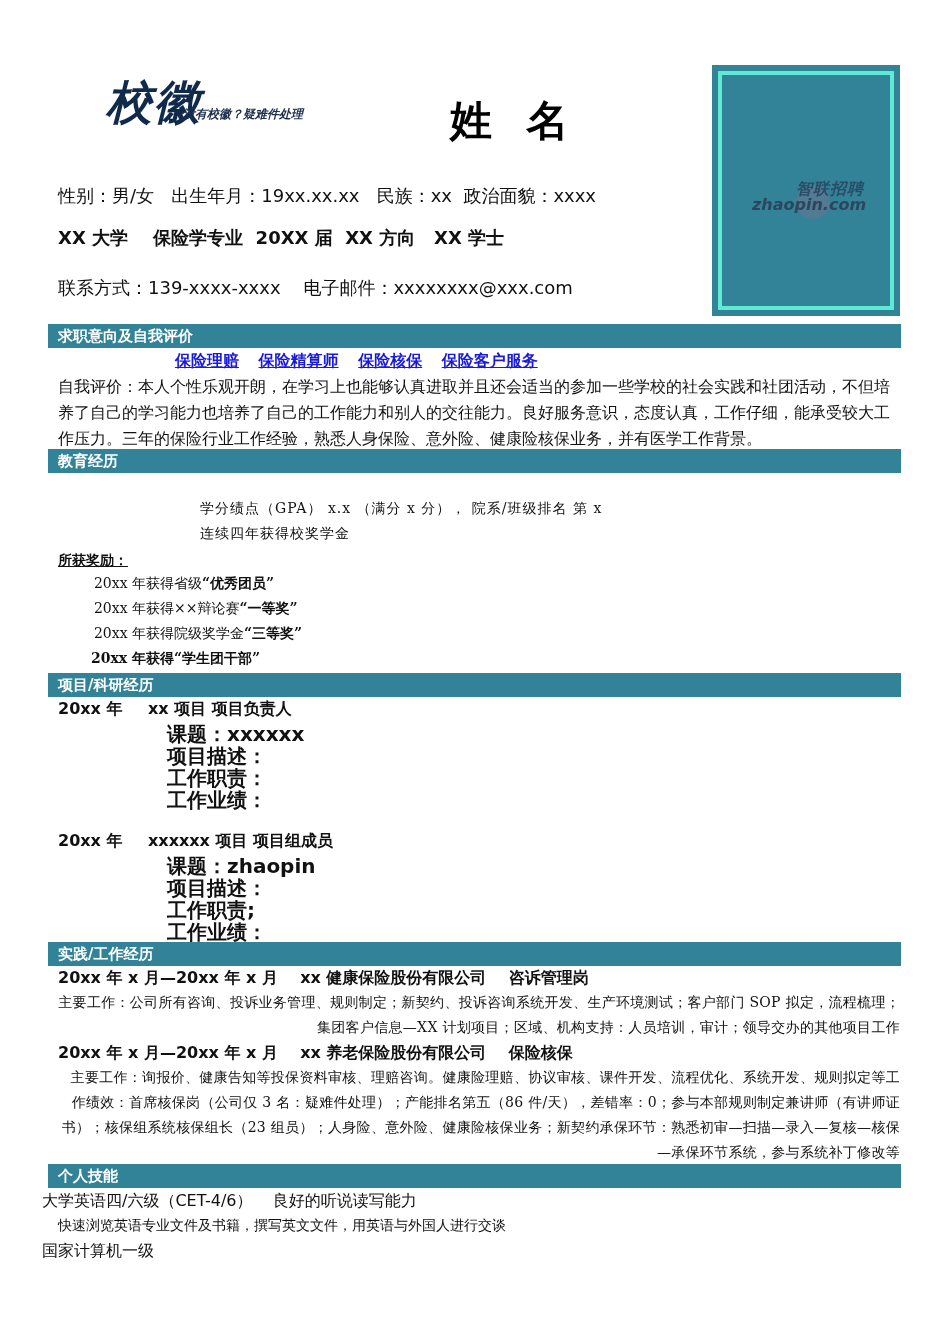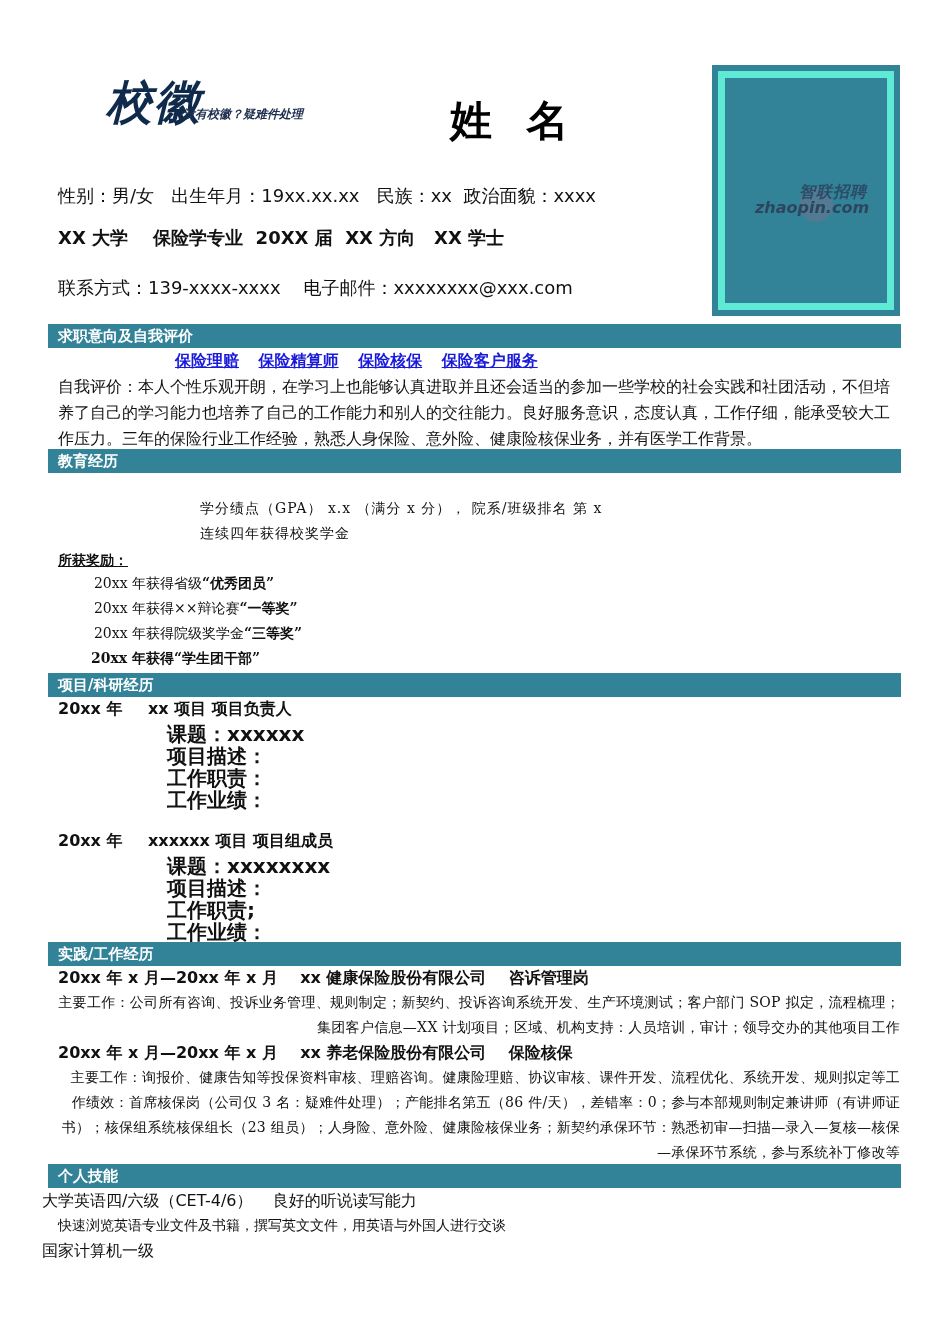--- a/index.html
+++ b/index.html
@@ -7,21 +7,21 @@
          font-family: "DejaVu Sans", "Liberation Sans", sans-serif; color: #111; }
   .abs { position: absolute; }
   .logo { left: 70px; top: 72px; font-size: 46px; font-weight: bold; color: #0f2a4a;
           font-family: "DejaVu Serif", "Liberation Serif", serif; font-style: italic; letter-spacing: 2px; margin-left: 36px; }
   .logo-sub { left: 183px; top: 106px; font-size: 12px; font-style: italic; font-weight: bold; color: #1d2f4f;
               font-family: "DejaVu Serif", "Liberation Serif", serif; }
   .name { left: 450px; top: 93px; font-size: 42px; font-weight: bold; letter-spacing: 10px; color: #000; }
   .info { left: 58px; font-size: 18px; color: #111; white-space: pre; }
   .info.bold { font-weight: bold; }
   .photo { left: 712px; top: 65px; width: 188px; height: 251px; background: #338398; }
-  .photo-inner { position: absolute; left: 6px; top: 6px; right: 6px; bottom: 6px; border: 7px solid #5eead4; }
+  .photo-inner { position: absolute; left: 6px; top: 6px; right: 6px; bottom: 6px; border: 4px solid #5eead4; }
   .watermark { position: absolute; left: 28px; top: 104px; width: 140px; height: 40px; }
   .wm-cn { position: absolute; right: 26px; top: 0; font-size: 16px; font-style: italic; font-weight: bold; color: #2b4b66; letter-spacing: 1px; }
   .wm-en { position: absolute; left: 2px; top: 16px; font-size: 16px; font-style: italic; font-weight: bold; color: #2d465e; }
   .wm-dot { position: absolute; left: 46px; top: 6px; width: 34px; height: 34px; border-radius: 50%; background: rgba(120,110,140,0.45); }
   .bar { left: 48px; width: 853px; height: 24px; background: #338398; color: #fff; font-weight: bold;
          font-size: 15px; line-height: 24px; padding-left: 10px; box-sizing: border-box; }
   .intents { left: 175px; top: 351px; font-size: 16px; font-weight: bold; }
   .intents span { color: #1a1adb; text-decoration: underline; margin-right: 14px; }
   .para { left: 58px; width: 842px; font-size: 16px; line-height: 26px; }
   .serif { font-family: "DejaVu Serif", "Liberation Serif", serif; text-align: right; }
@@ -92,21 +92,21 @@
   <span class="yr">20xx 年</span><span>xx 项目  项目负责人</span>
 </div>
 <div class="abs proj-line" style="top:721px;">课题：xxxxxx</div>
 <div class="abs proj-line" style="top:743px;">项目描述：</div>
 <div class="abs proj-line" style="top:765px;">工作职责：</div>
 <div class="abs proj-line" style="top:787px;">工作业绩：</div>
 
 <div class="abs proj-head" style="top:831px;">
   <span class="yr">20xx 年</span><span>xxxxxx 项目  项目组成员</span>
 </div>
-<div class="abs proj-line" style="top:853px;">课题：xxxxxxxx</div>
+<div class="abs proj-line" style="top:853px;">课题：zhaopin</div>
 <div class="abs proj-line" style="top:875px;">项目描述：</div>
 <div class="abs proj-line" style="top:897px;">工作职责;</div>
 <div class="abs proj-line" style="top:919px;">工作业绩：</div>
 
 <div class="abs bar" style="top:942px;">实践/工作经历</div>
 <div class="abs work-head" style="top:968px;">20xx 年 x 月—20xx 年 x 月    xx 健康保险股份有限公司    咨诉管理岗</div>
 <div class="abs work-desc serif" style="top:990px;">主要工作：公司所有咨询、投诉业务管理、规则制定；新契约、投诉咨询系统开发、生产环境测试；客户部门 SOP 拟定，流程梳理；集团客户信息—XX 计划项目；区域、机构支持：人员培训，审计；领导交办的其他项目工作</div>
 <div class="abs work-head" style="top:1043px;">20xx 年 x 月—20xx 年 x 月    xx 养老保险股份有限公司    保险核保</div>
 <div class="abs work-desc serif" style="top:1065px;">主要工作：询报价、健康告知等投保资料审核、理赔咨询。健康险理赔、协议审核、课件开发、流程优化、系统开发、规则拟定等工作绩效：首席核保岗（公司仅 3 名：疑难件处理）；产能排名第五（86 件/天），差错率：0；参与本部规则制定兼讲师（有讲师证书）；核保组系统核保组长（23 组员）；人身险、意外险、健康险核保业务；新契约承保环节：熟悉初审—扫描—录入—复核—核保—承保环节系统，参与系统补丁修改等</div>
 

